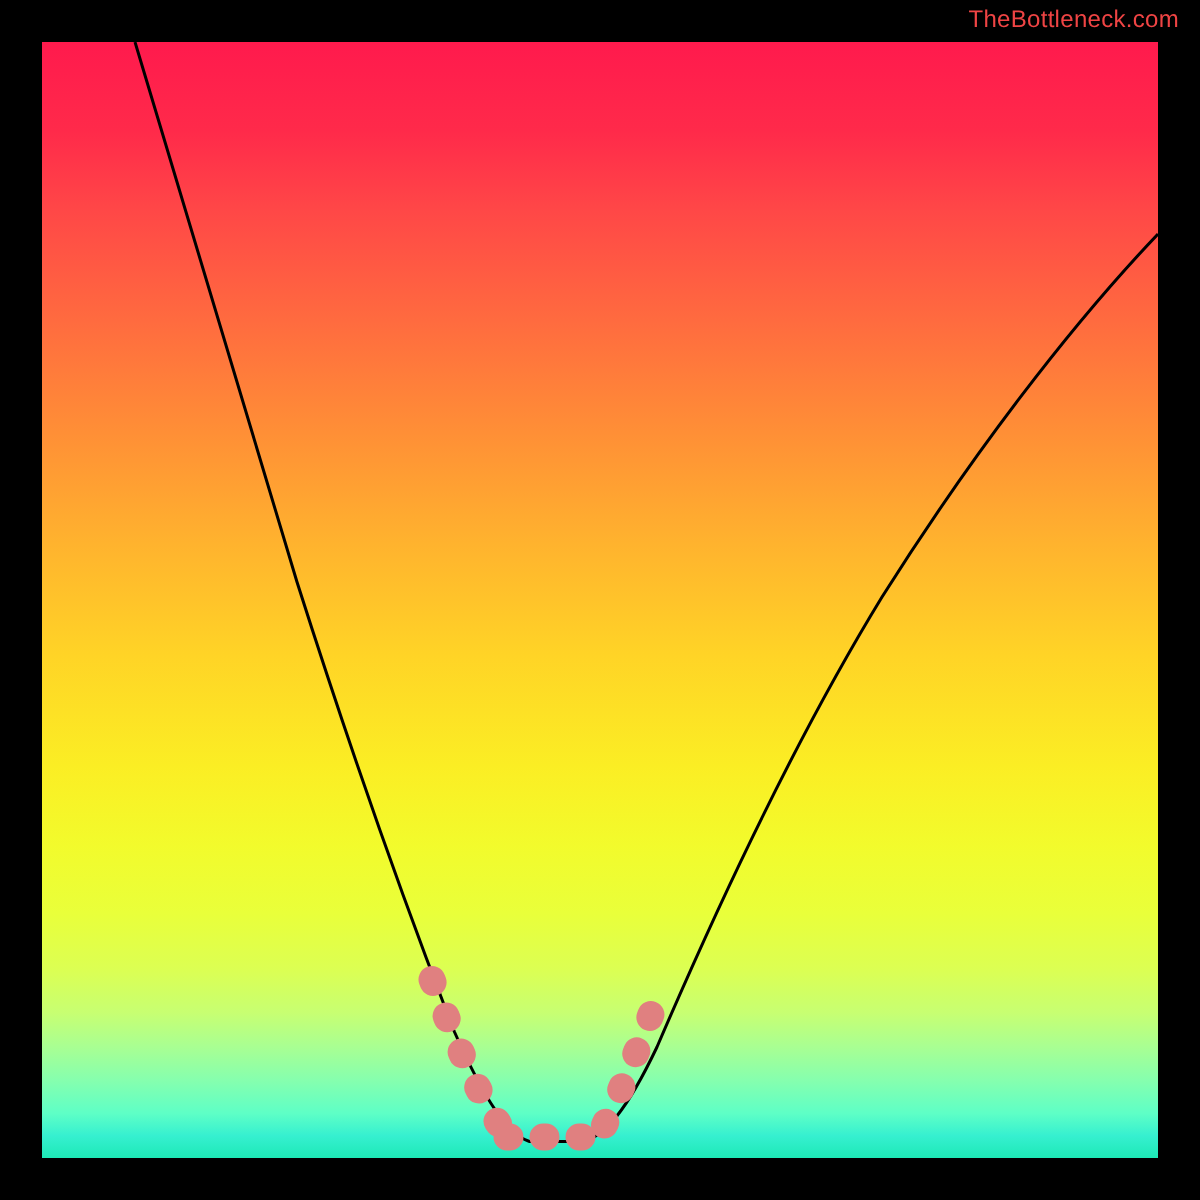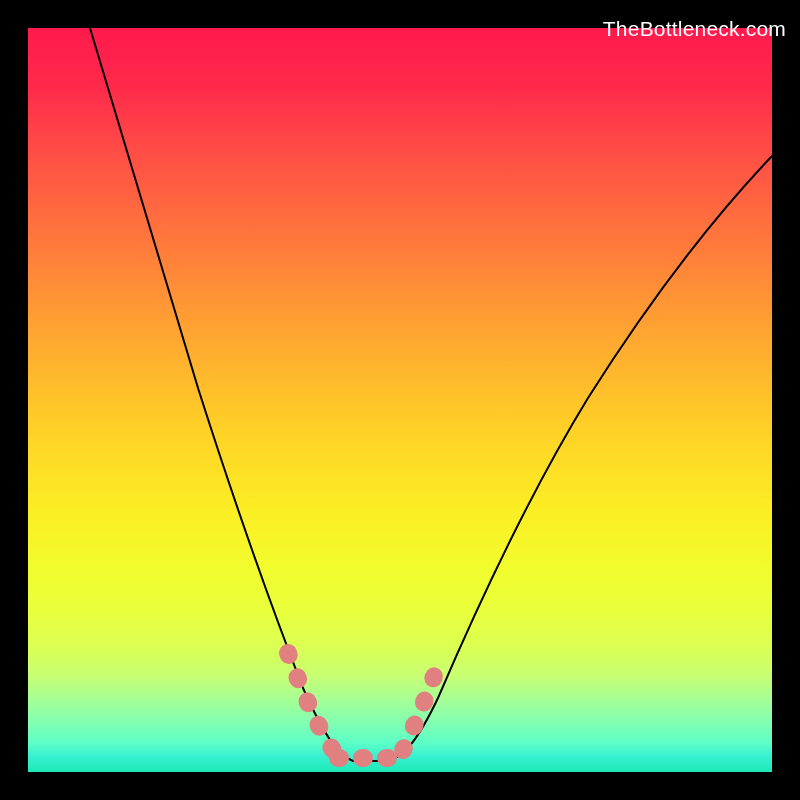--- a/index.html
+++ b/index.html
@@ -6,24 +6,24 @@
   body {
     width: 800px;
     height: 800px;
     background: #000;
     position: relative;
     overflow: hidden;
     font-family: Arial, sans-serif;
   }
   .watermark {
     position: absolute;
-    top: 17px;
+    top: 5px;
     right: 14px;
-    color: #ffffff;
-    font-size: 21px;
+    color: #ef4444;
+    font-size: 16px;
     font-weight: 400;
     z-index: 10;
     letter-spacing: 0.2px;
   }
   .plot {
     position: absolute;
     left: 28px;
     top: 28px;
     width: 744px;
     height: 744px;

